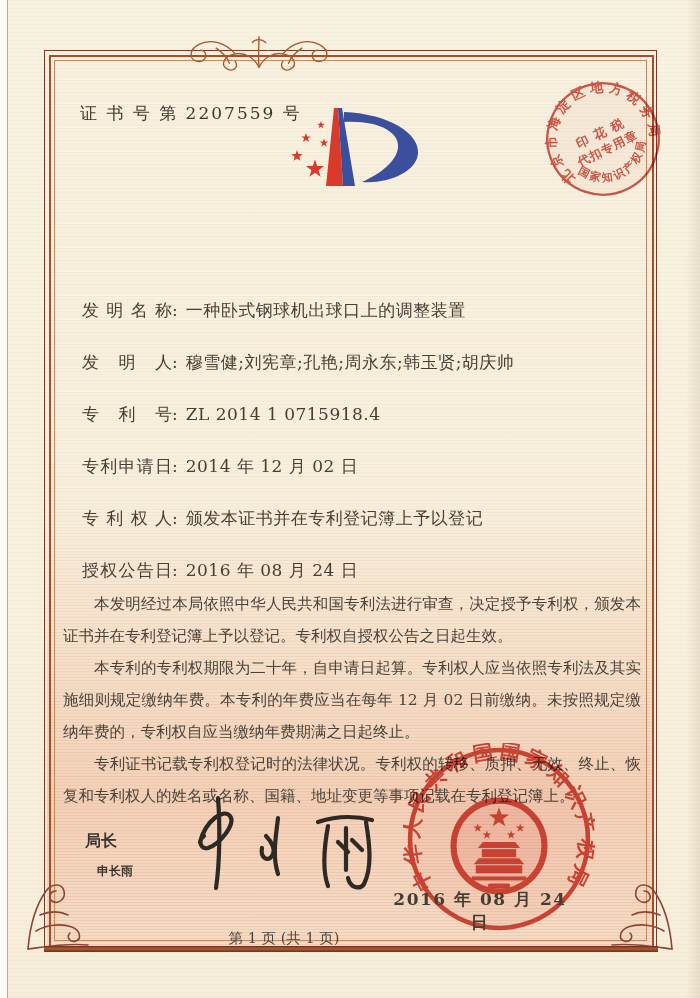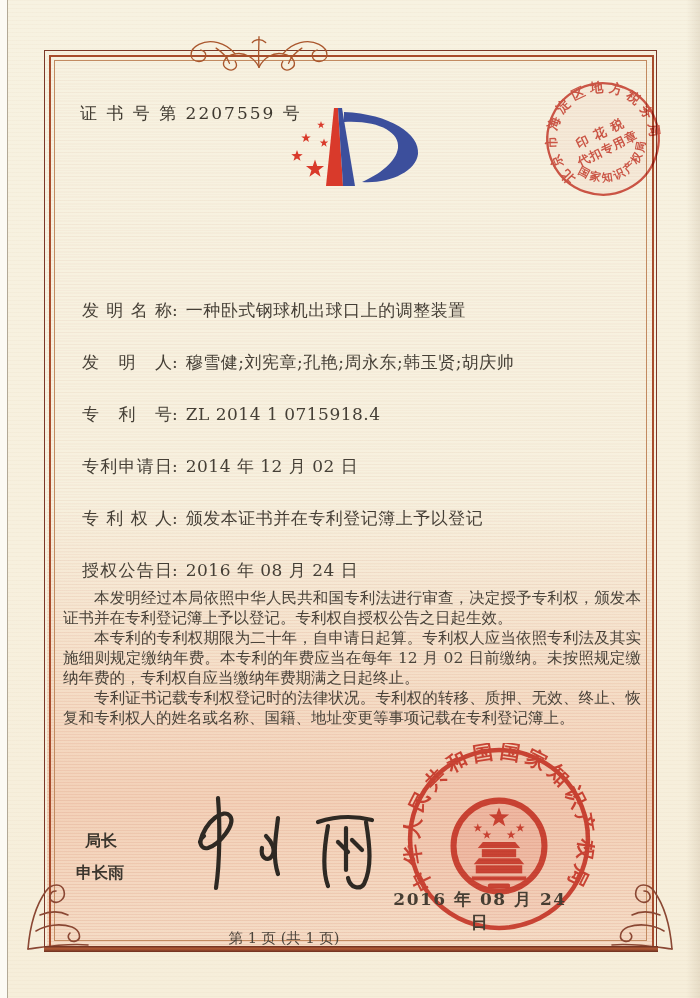--- a/index.html
+++ b/index.html
@@ -46,26 +46,26 @@
   .doc-title{position:absolute;left:0;top:204px;width:700px;text-align:center;
     font-size:38px;font-weight:600;color:#35302a;letter-spacing:24px;text-indent:24px;z-index:4;}
   
   .fields{position:absolute;left:82px;top:299px;width:540px;z-index:4;}
   .field-row{margin-bottom:29px;font-size:17px;color:#453f36;white-space:nowrap;}
   .field-label{display:inline-block;width:90px;text-align:justify;text-align-last:justify;color:#453f36;}
   .field-sep{display:inline-block;margin-right:8px;color:#453f36;}
   .field-value{letter-spacing:0.5px;}
   
   .body-text{position:absolute;left:63px;top:588px;width:578px;z-index:4;
-    font-size:15.5px;line-height:20px;color:#4a433a;text-align:justify;}
+    font-size:15.5px;line-height:32px;color:#4a433a;text-align:justify;}
   .body-text p{margin:0;text-indent:2em;}
   
   .signer-title{position:absolute;left:85px;top:831px;font-size:16px;font-weight:700;
     font-family:"DejaVu Sans","Liberation Sans",sans-serif;color:#3c362e;z-index:8;}
-  .signer-name{position:absolute;left:76px;top:863px;font-size:16px;font-weight:700;
+  .signer-name{position:absolute;left:97px;top:863px;font-size:12px;font-weight:700;
     font-family:"DejaVu Sans","Liberation Sans",sans-serif;color:#3c362e;z-index:8;}
   .signature{position:absolute;left:180px;top:792px;width:230px;height:105px;z-index:9;}
   .office-stamp{position:absolute;left:403px;top:743px;width:192px;height:192px;
     mix-blend-mode:multiply;opacity:0.92;z-index:7;}
   .stamp-date{position:absolute;left:388px;top:888px;width:184px;text-align:center;
     font-size:17px;font-weight:600;color:#463e33;letter-spacing:1.5px;z-index:9;}
   .page-footer{position:absolute;left:0;top:929px;width:568px;text-align:center;
     font-size:14.5px;color:#4a433a;z-index:8;}
 </style>
 </head>

